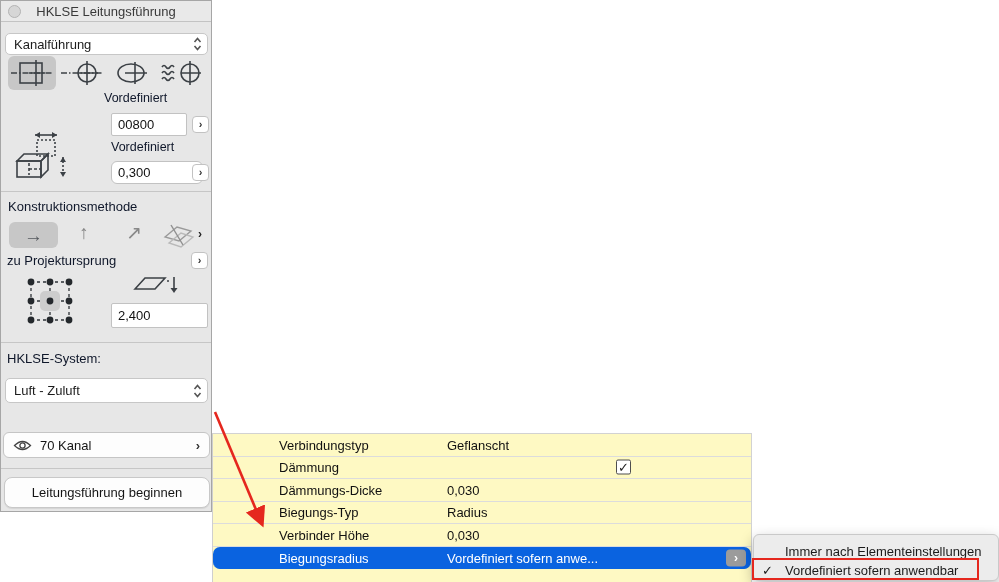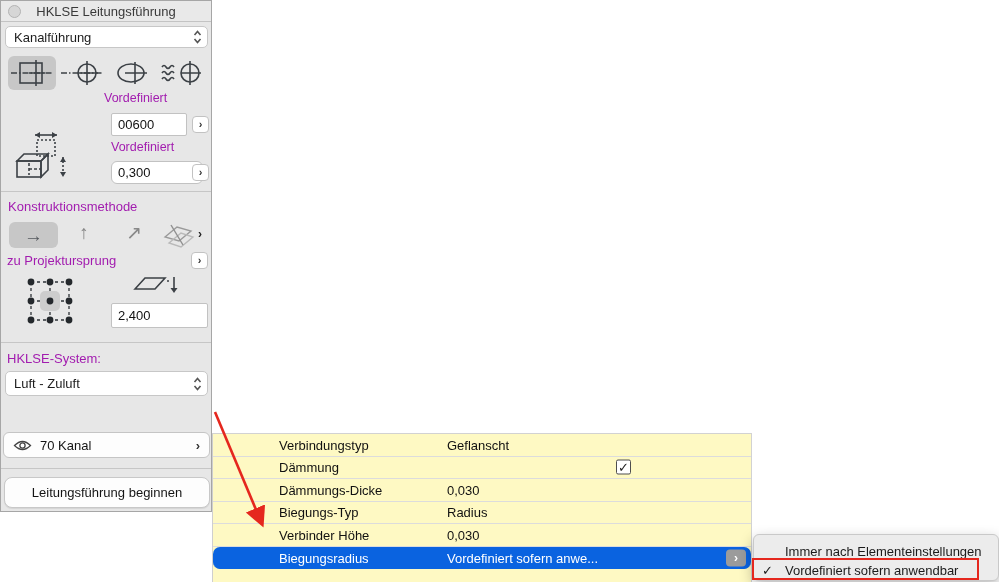--- a/index.html
+++ b/index.html
@@ -11,31 +11,31 @@
   .panel { position:absolute; left:0; top:0; width:212px; height:512px;
     background:#e7e7e7; border:1px solid #a6a6a6; }
   .titlebar { position:absolute; left:0; top:0; width:100%; height:21px;
     background:#e9e9e9; border-bottom:1px solid #c3c3c3; }
   .tb-circle { position:absolute; left:7px; top:4px; width:13px; height:13px;
     border-radius:50%; background:#d6d6d6; border:1px solid #b3b3b3; }
   .tb-title { position:absolute; left:0; top:3px; width:100%; text-align:center;
     font-size:13px; color:#3a3a3a; }
   .dropdown { position:absolute; left:4px; width:203px; background:#fff;
     border:1px solid #c7c7c7; border-radius:5px; display:flex; align-items:center;
-    padding-left:8px; font-size:13px; color:#1c1c1c; }
+    padding-left:8px; font-size:13px; color:#1c1c1c;margin-top:7px; }
   .dd1 { top:25px; height:22px; }
   .dd2 { top:370px; height:25px; }
   .stepper { position:absolute; right:5px; top:50%; transform:translateY(-50%); }
 
   .iconrow { position:absolute; left:7px; top:55px; display:flex; gap:2px; }
   .iconbtn { width:48px; height:34px; display:flex; align-items:center;
     justify-content:center; border-radius:6px; }
   .iconbtn.sel { background:#c7c7c7; }
 
-  .lbl { position:absolute; font-size:12.5px; color:#a21caf; }
+  .lbl { position:absolute; font-size:12.5px; color:#0f172a; }
   .field { position:absolute; background:#fff; border:1px solid #c2c2c2;
     border-radius:2px; font-size:13px; color:#111; display:flex; align-items:center;
     padding-left:6px; }
   .minibtn { position:absolute; width:17px; height:17px; background:#fff;
     border:1px solid #c2c2c2; border-radius:4px; font-size:11px; font-weight:bold;
     color:#333; display:flex; align-items:center; justify-content:center; line-height:1; }
   .divider { position:absolute; left:0; width:210px; height:1px; background:#c6c6c6; }
 
   .methodsel { position:absolute; left:8px; top:221px; width:49px; height:26px;
     background:#c7c7c7; border-radius:6px; display:flex; align-items:center;
@@ -138,21 +138,21 @@
           <path class="ink" d="M2 15 q2 -3 4 0 t4 0 t4 0" stroke-width="1.2"></path>
           <path class="ink" d="M2 21 q2 -3 4 0 t4 0 t4 0" stroke-width="1.2"></path>
           <circle class="ink" cx="30" cy="15" r="9"></circle>
           <path class="ink" d="M30 3 V27 M21 15 H41" stroke-width="1.2"></path>
         </svg>
       </div>
     </div>
 
     <div class="lbl" style="left:103px; top:90px;">Vordefiniert</div>
     <div class="field" style="left:110px; top:112px; width:76px; height:23px;">
-      <span>00600</span>
+      <span>00800</span>
     </div>
     <div class="minibtn" style="left:191px; top:115px;">
       <span>›</span>
     </div>
 
     <svg style="position:absolute; left:10px; top:126px;" width="68" height="58" viewBox="0 0 68 58">
       <path class="ink" d="M24 8 H46" stroke-width="1.4"></path>
       <path d="M24 8 l5 -3 v6 z M46 8 l-5 -3 v6 z" fill="#3c4146"></path>
       <rect class="ink" x="26" y="13" width="18" height="16" stroke-dasharray="2 2" stroke-width="1.2"></rect>
       <polygon class="ink" points="6,34 13,27 37,27 30,34"></polygon>

